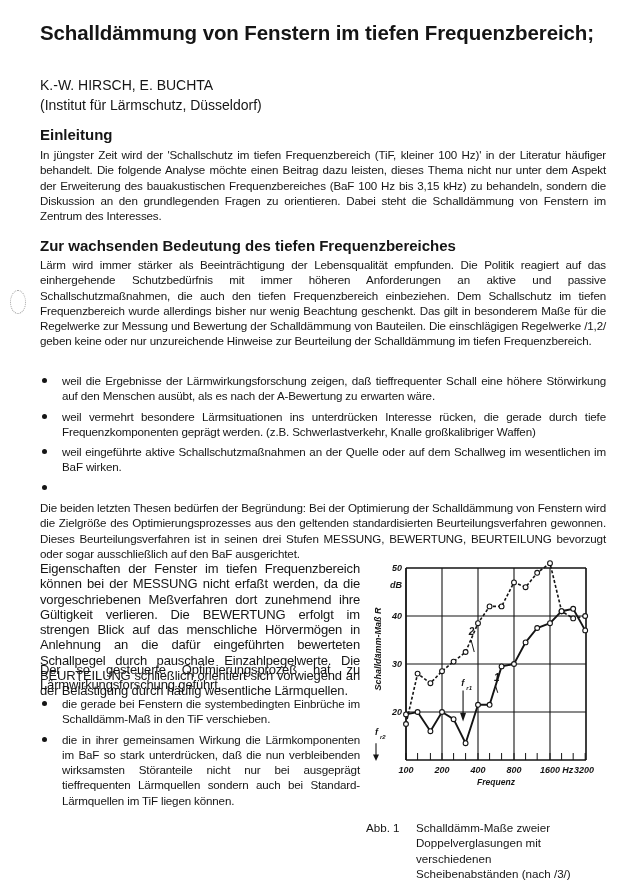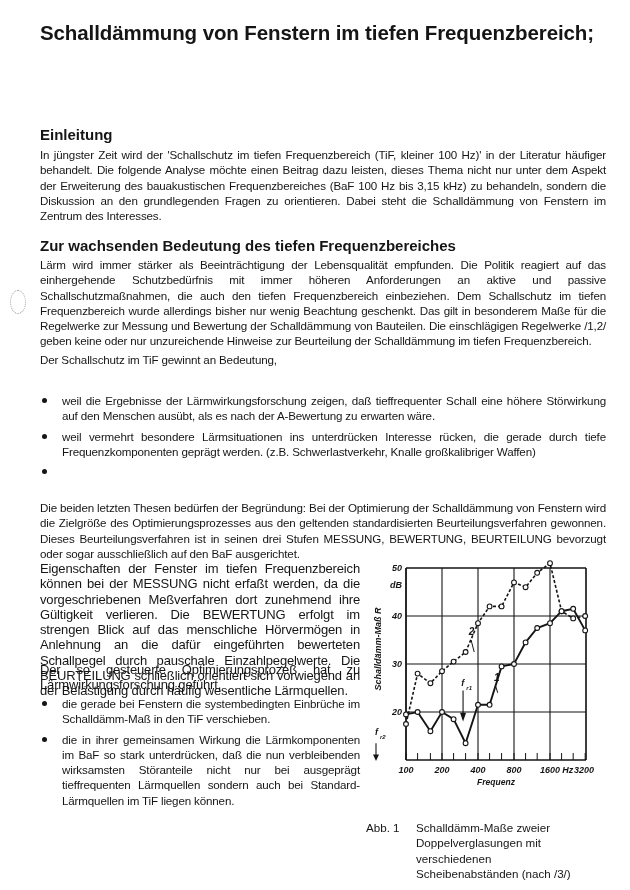--- a/index.html
+++ b/index.html
@@ -38,31 +38,33 @@
 </style>
 </head>
 <body>
 
 <div class="page">
   <div class="scan-mark"></div>
 
   <div class="title">
     <div>Schalldämmung von Fenstern im tiefen Frequenzbereich;</div>
   </div>
+  <div class="authors">K.-W. HIRSCH, E. BUCHTA</div>
+  <div class="affil">(Institut für Lärmschutz, Düsseldorf)</div>
 
   <div class="h2" style="top:125px;">Einleitung</div>
   <div class="para" style="top:147px;">In jüngster Zeit wird der 'Schallschutz im tiefen Frequenzbereich (TiF, kleiner 100 Hz)' in der Literatur häufiger behandelt. Die folgende Analyse möchte einen Beitrag dazu leisten, dieses Thema nicht nur unter dem Aspekt der Erweiterung des bauakustischen Frequenzbereiches (BaF 100 Hz bis 3,15 kHz) zu behandeln, sondern die Diskussion an den grundlegenden Fragen zu orientieren. Dabei steht die Schalldämmung von Fenstern im Zentrum des Interesses.</div>
 
   <div class="h2" style="top:236px;">Zur wachsenden Bedeutung des tiefen Frequenzbereiches</div>
   <div class="para" style="top:257px;">Lärm wird immer stärker als Beeinträchtigung der Lebensqualität empfunden. Die Politik reagiert auf das einhergehende Schutzbedürfnis mit immer höheren Anforderungen an aktive und passive Schallschutzmaßnahmen, die auch den tiefen Frequenzbereich einbeziehen. Dem Schallschutz im tiefen Frequenzbereich wurde allerdings bisher nur wenig Beachtung geschenkt. Das gilt in besonderem Maße für die Regelwerke zur Messung und Bewertung der Schalldämmung von Bauteilen. Die einschlägigen Regelwerke /1,2/ geben keine oder nur unzureichende Hinweise zur Beurteilung der Schalldämmung im tiefen Frequenzbereich.</div>
 
-  <div class="para" style="top:352px;">Der Schallschutz im TiF gewinnt an Bedeutung,</div>
-  <ul class="bullets" style="top:373px;margin-top:20px;">
+  <ul class="bullets" style="top:373px;">
     <li><span class="dot"></span><span>weil die Ergebnisse der Lärmwirkungsforschung zeigen, daß tieffrequenter Schall eine höhere Störwirkung auf den Menschen ausübt, als es nach der A-Bewertung zu erwarten wäre.</span></li>
     <li><span class="dot"></span><span>weil vermehrt besondere Lärmsituationen ins unterdrücken Interesse rücken, die gerade durch tiefe Frequenzkomponenten geprägt werden. (z.B. Schwerlastverkehr, Knalle großkalibriger Waffen)</span></li>
+    <li><span class="dot"></span><span>weil eingeführte aktive Schallschutzmaßnahmen an der Quelle oder auf dem Schallweg im wesentlichen im BaF wirken.</span></li>
     <li><span class="dot"></span></li>
   </ul>
 
   <div class="para" style="top:500px;">Die beiden letzten Thesen bedürfen der Begründung: Bei der Optimierung der Schalldämmung von Fenstern wird die Zielgröße des Optimierungsprozesses aus den geltenden standardisierten Beurteilungsverfahren gewonnen. Dieses Beurteilungsverfahren ist in seinen drei Stufen MESSUNG, BEWERTUNG, BEURTEILUNG bevorzugt oder sogar ausschließlich auf den BaF ausgerichtet.</div>
   <div class="para narrow" style="top:561px; text-align:justify;">Eigenschaften der Fenster im tiefen Frequenzbereich können bei der MESSUNG nicht erfaßt werden, da die vorgeschriebenen Meßverfahren dort zunehmend ihre Gültigkeit verlieren. Die BEWERTUNG erfolgt im strengen Blick auf das menschliche Hörvermögen in Anlehnung an die dafür eingeführten bewerteten Schallpegel durch pauschale Einzahlpegelwerte. Die BEURTEILUNG schließlich orientiert sich vorwiegend an der Belästigung durch häufig wesentliche Lärmquellen.</div>
   <div class="para narrow" style="top:662px; text-align:justify;">Der so gesteuerte Optimierungsprozeß hat zu Lärmwirkungsforschung geführt,</div>
   <ul class="bullets narrow-list" style="top:696px;">
     <li><span class="dot"></span><span>die gerade bei Fenstern die systembedingten Einbrüche im Schalldämm-Maß in den TiF verschieben.</span></li>
     <li><span class="dot"></span><span>die in ihrer gemeinsamen Wirkung die Lärmkomponenten im BaF so stark unterdrücken, daß die nun verbleibenden wirksamsten Störanteile nicht nur bei ausgeprägt tieffrequenten Lärmquellen sondern auch bei Standard-Lärmquellen im TiF liegen können.</span></li>
   </ul>

